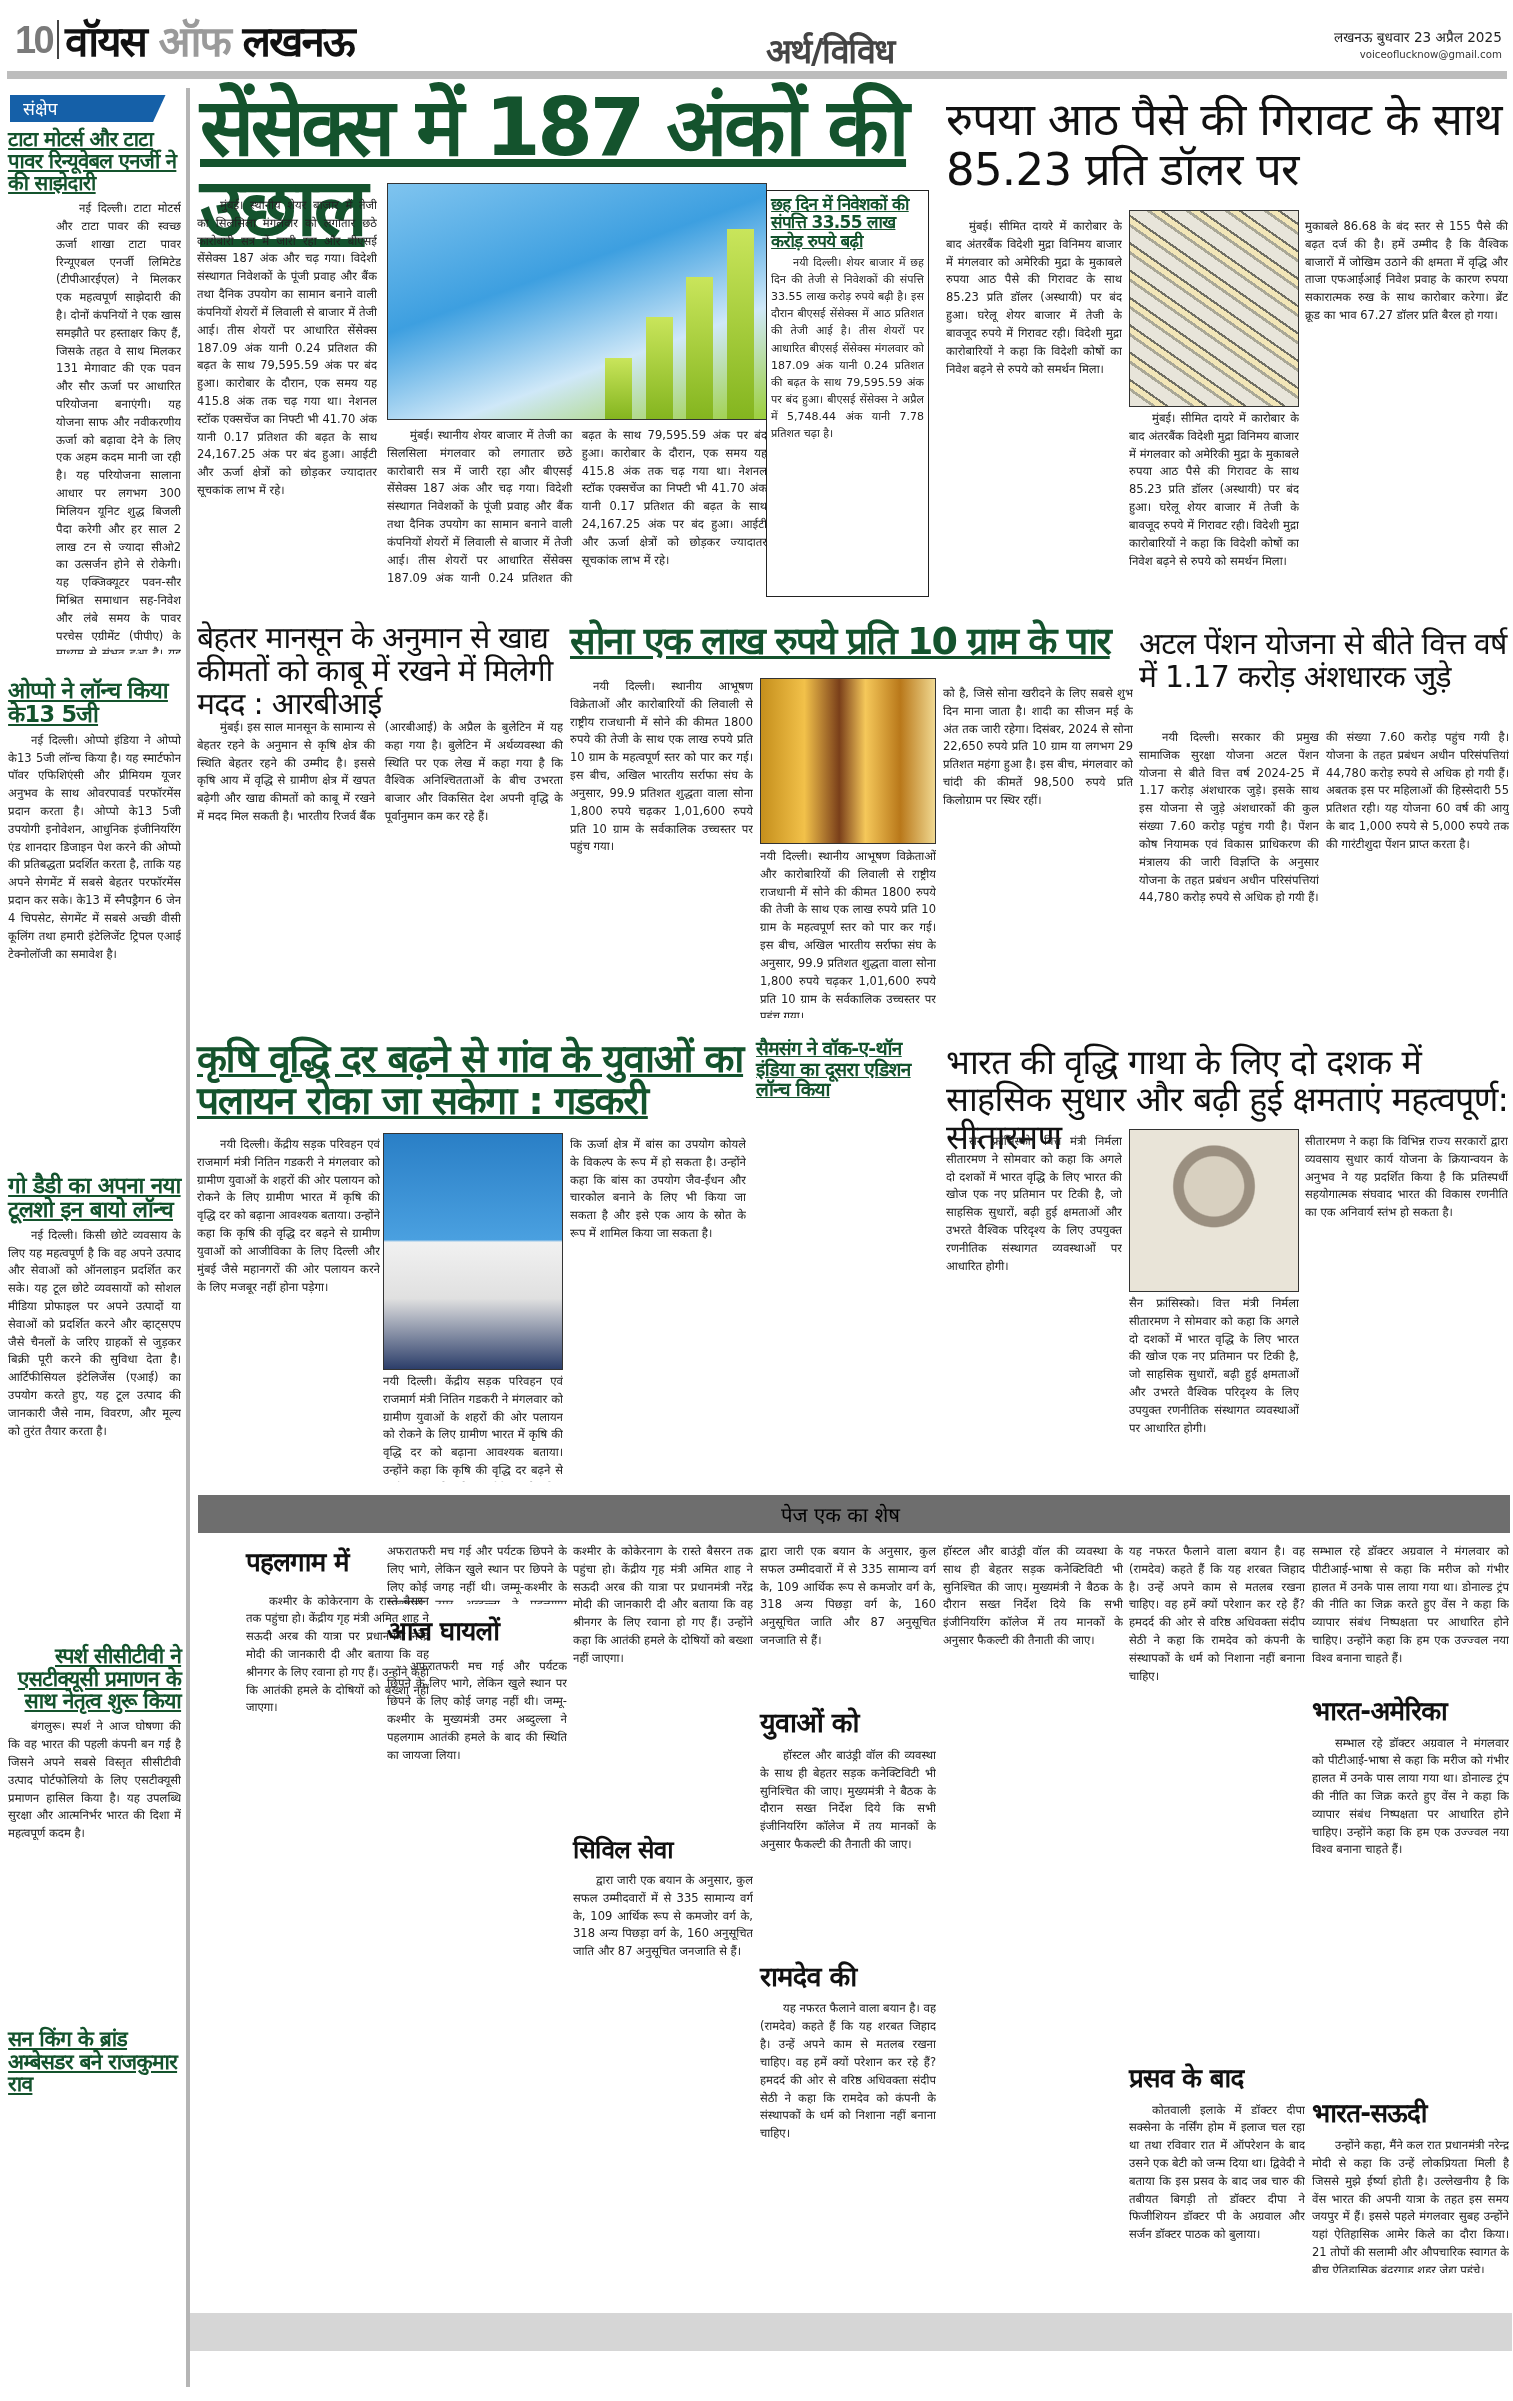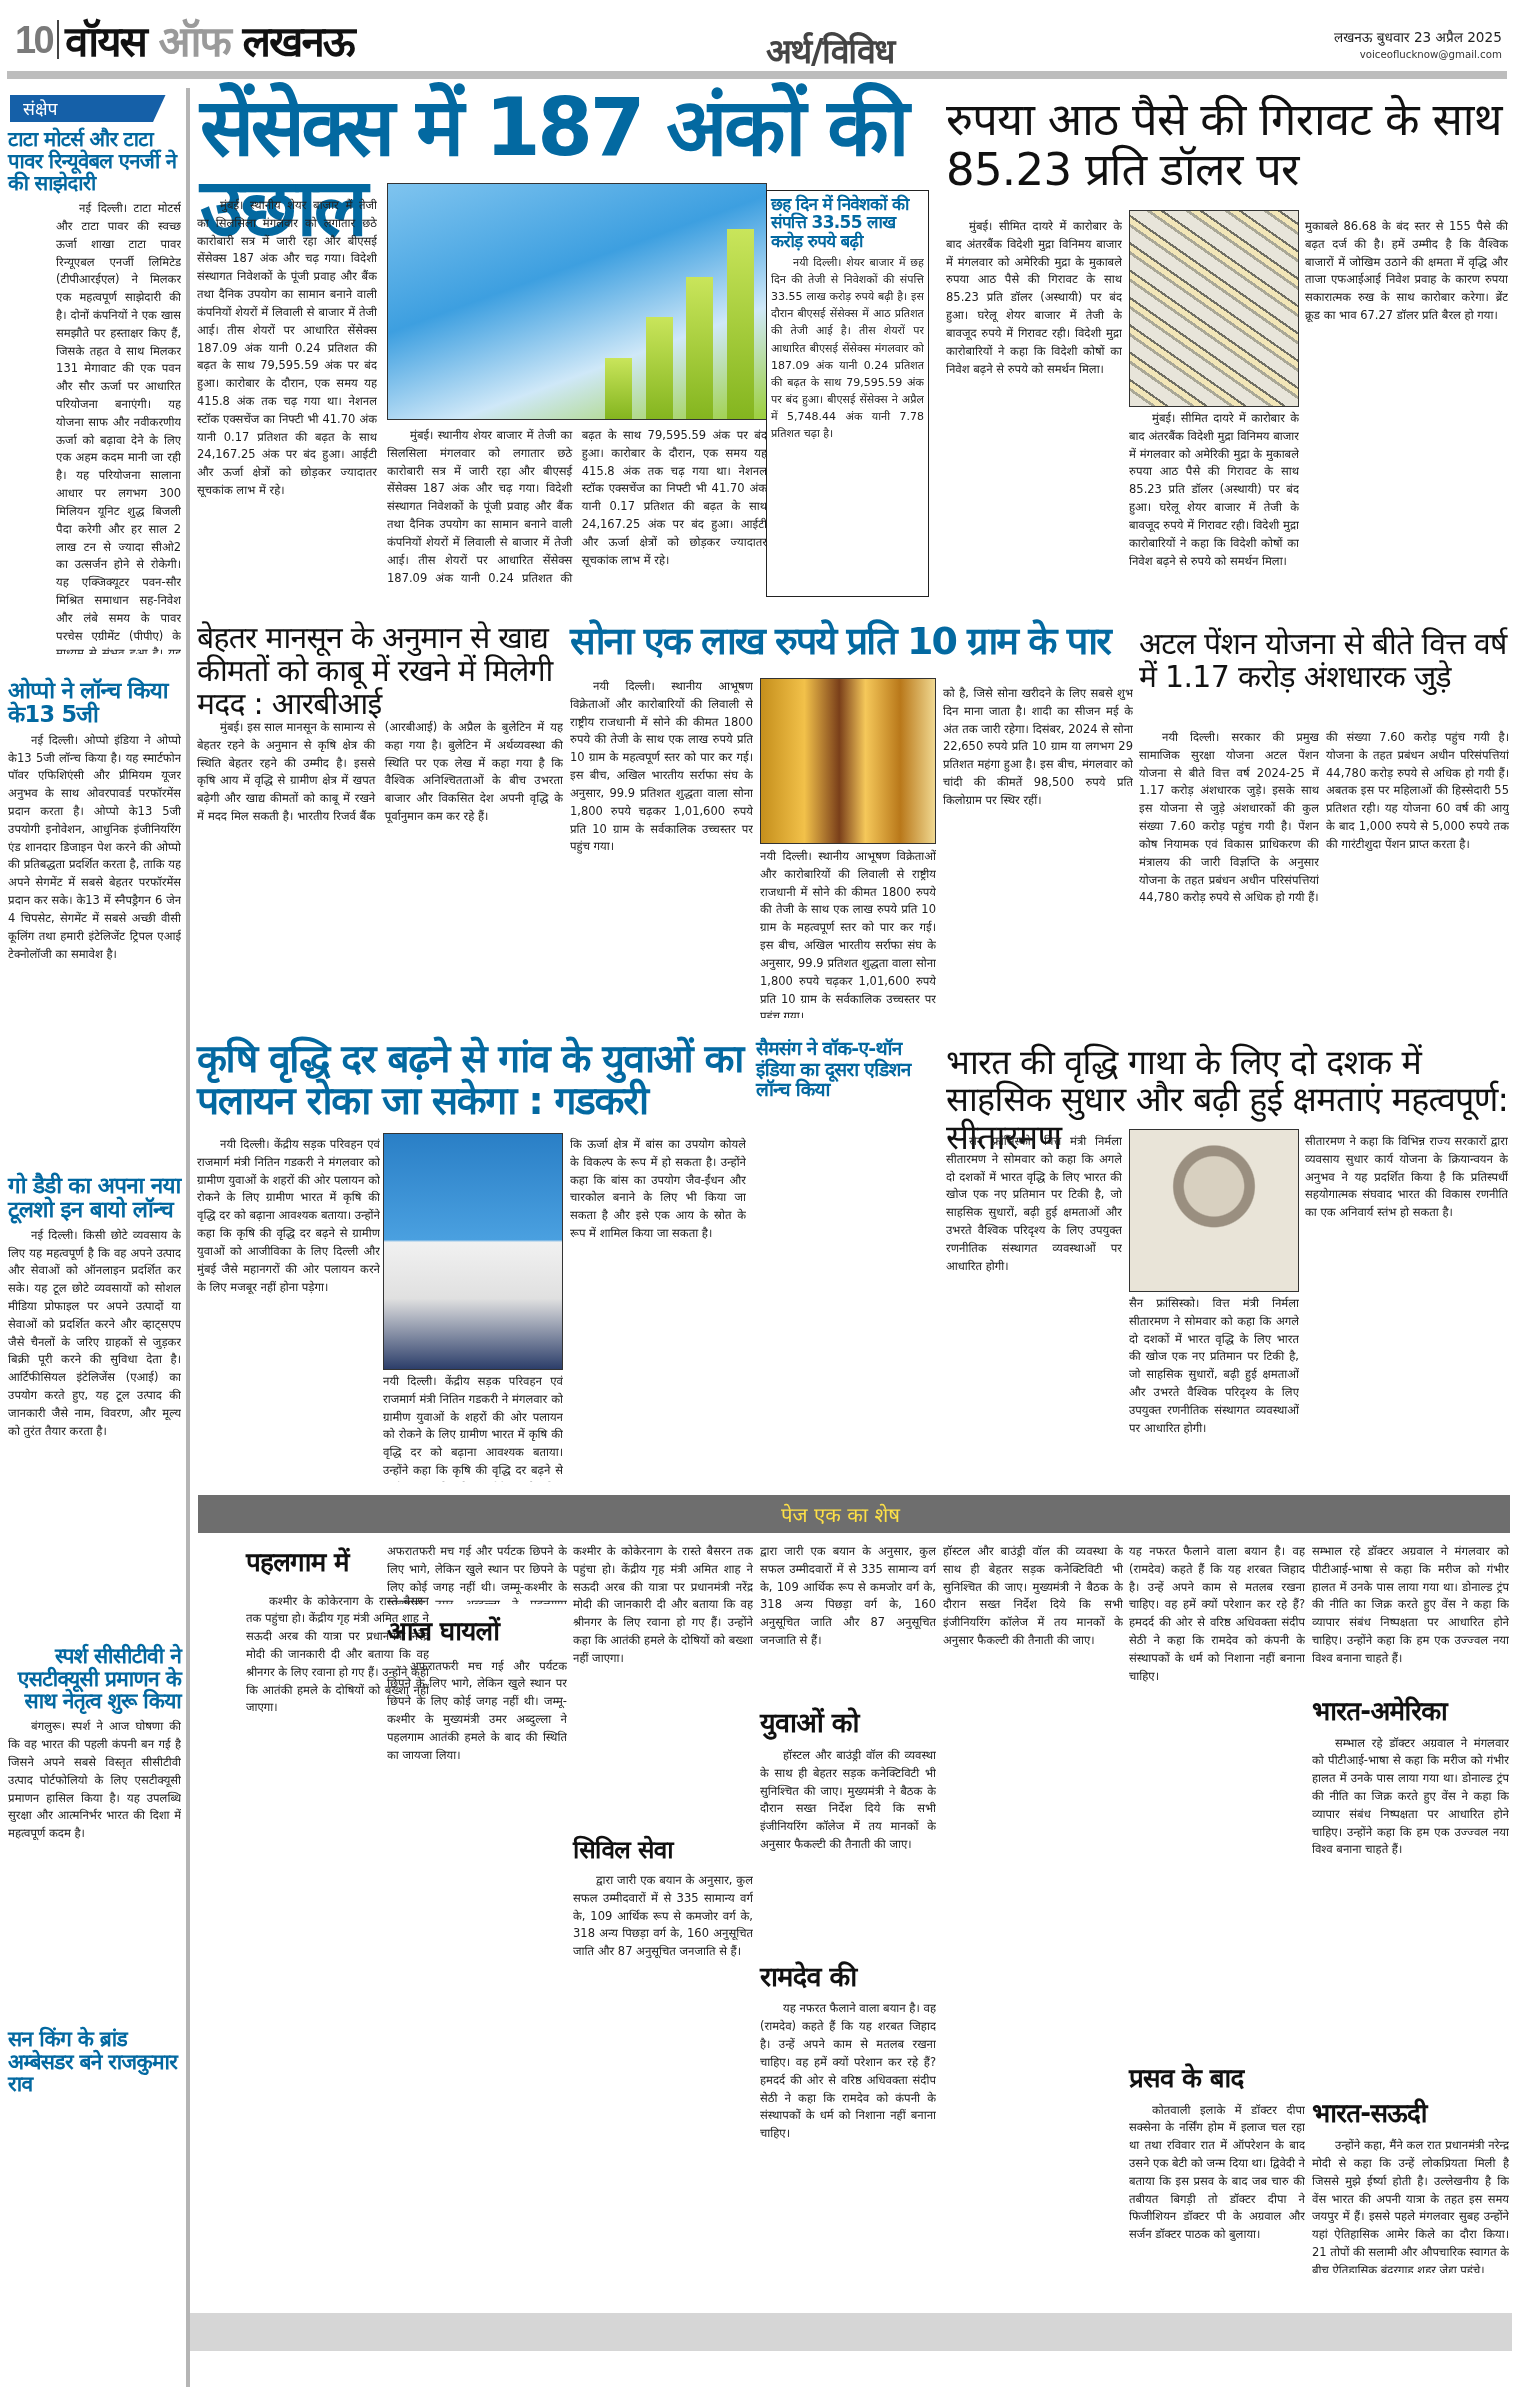--- a/index.html
+++ b/index.html
@@ -9,32 +9,32 @@
   .masthead-num { left: 15px; top: 19px; font-size: 38px; font-weight: bold; color: #7a7a7a; font-family: "Liberation Sans", sans-serif; letter-spacing: -2.7px; }
   .masthead-bar { left: 57px; top: 20.3px; width: 2px; height: 39px; background: #444; }
   .masthead-title { left: 65px; top: 11px; font-size: 42px; font-weight: bold; color: #111; font-family: "DejaVu Sans", sans-serif; letter-spacing: -2px; }
   .masthead-title .mid { color: #9a9a9a; }
   .section-title { left: 766px; top: 27px; font-size: 34px; font-weight: bold; color: #444; letter-spacing: -1.4px; }
   .dateline { right: 12.2px; top: 27px; font-size: 13.6px; color: #222; text-align: right; }
   .email { right: 12.2px; top: 49px; font-size: 10.2px; color: #333; text-align: right; }
   .top-rule { left: 6.8px; top: 71px; width: 1500px; height: 8.1px; background: #bdbdbd; }
   .col-rule { width: 4.1px; background: #b5b5b5; }
   .brief-tab { left: 9.5px; top: 95px; width: 156px; height: 27px; background: #1560a8; color: #fff; font-size: 17.6px; padding: 1.4px 0 0 13.6px; clip-path: polygon(0 0, 100% 0, 92% 100%, 0 100%); }
-  .hl { font-weight: bold; color: #0369a1; line-height: 1.08; letter-spacing: -0.7px; }
+  .hl { font-weight: bold; color: #14532d; line-height: 1.08; letter-spacing: -0.7px; text-decoration: underline; }
   .hl-light { font-weight: normal; color: #111; line-height: 1.1; letter-spacing: -0.7px; }
   .body-text { font-size: 11.5px; line-height: 1.55; text-align: justify; color: #222; overflow: hidden; }
   .body-text p { text-indent: 2em; }
   .boxed { border: 1.4px solid #222; padding: 4.1px; }
   .img { overflow: hidden; border: 1.4px solid #333; }
   .img-sensex { background: linear-gradient(160deg, #7fc4ef 0%, #3d9fe0 40%, #cfe8f8 70%, #9ccf3a 100%); }
   .img-money { background: repeating-linear-gradient(35deg, #e8e5da 0 12.2px, #a9a796 12.2px 15px, #f2e6b8 15px 20.3px, #6f6e63 20.3px 22.4px); }
   .img-gold { background: linear-gradient(90deg, #c58f1c 0%, #f2c14a 25%, #7a3f1a 45%, #f5c85a 60%, #b9781a 80%, #f0d890 100%); }
   .img-gadkari { background: linear-gradient(180deg, #2a7fc6 0%, #4aa0e0 45%, #f1f1f1 46%, #e0e0e0 70%, #2c3e6a 100%); }
   .img-sitharaman { background: radial-gradient(circle at 50% 35%, #d8d0c0 0 22%, #9a8f80 23% 30%, #e9e4d8 31%), #e9e4d8; }
-  .band { background: #6e6e6e; color: #fde047; }
+  .band { background: #6e6e6e; color: #000000; }
   .sub-hl { font-weight: bold; color: #111; letter-spacing: -0.7px; }
   .bottom-band { left: 190px; top: 2313px; width: 1322px; height: 38px; background: #d6d6d6; }
   .bar { position: absolute; bottom: 0; background: linear-gradient(180deg,#c9e55b,#84b51f); }
 </style>
 </head>
 <body>
 
 <div class="abs masthead-num">10</div>
 <div class="abs masthead-bar"></div>
 <div class="abs masthead-title">

